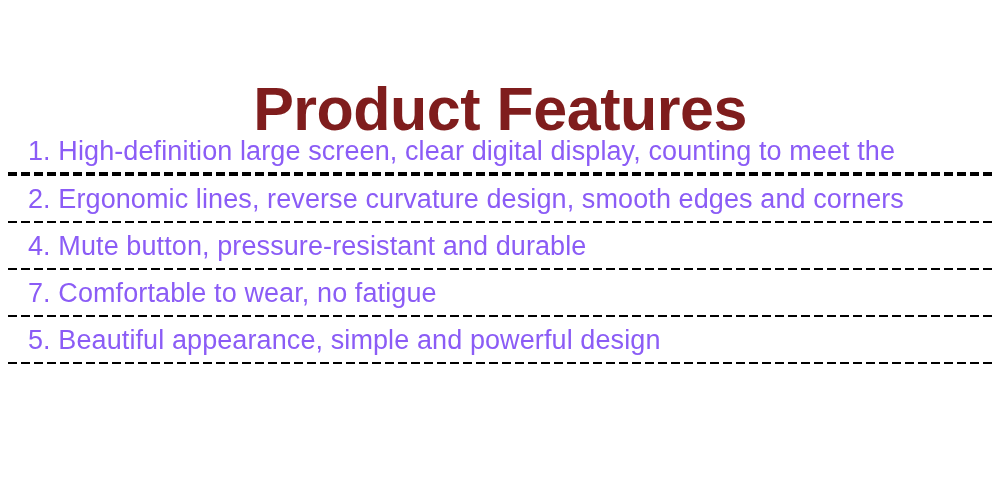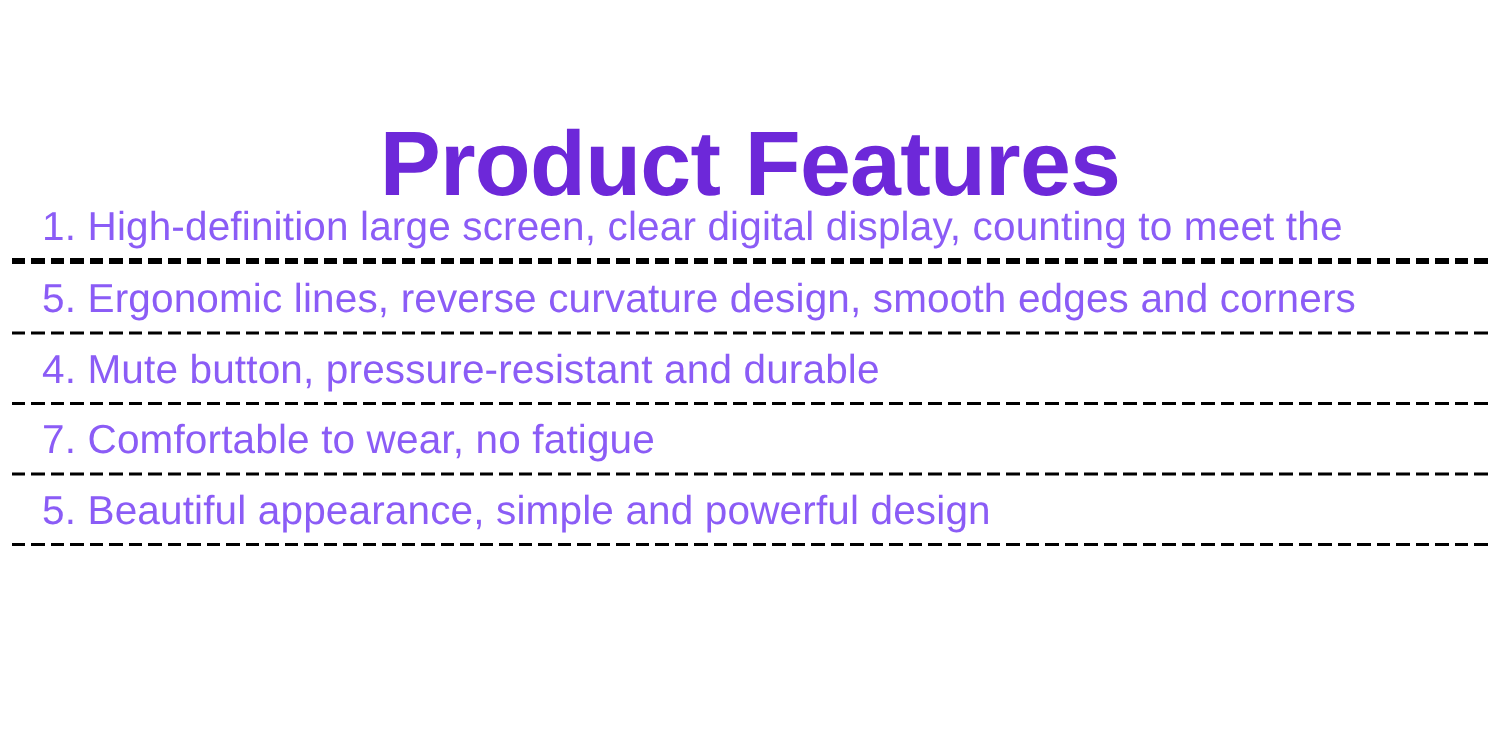--- a/index.html
+++ b/index.html
@@ -31,21 +31,21 @@
     top: 33px;
     width: 1000px;
     text-align: center;
   }
   .page-title {
     display: inline-block;
     font-size: 61px;
     line-height: 70px;
     font-weight: 700;
     letter-spacing: -0.5px;
-    color: #6d28d9;
+    color: #7f1d1d;
     white-space: nowrap;
   }
 
   
   .feature-list {
     position: absolute;
     left: 0;
     top: 128px;
     width: 1000px;
   }
@@ -101,21 +101,21 @@
   <div class="feature-list">
 
     <div class="feature-row wrap">
       <span class="feature-text">1. High-definition large screen, clear digital display, counting to meet the</span>
     </div>
     <span class="dash-rule"></span>
 
     <span class="dash-rule"></span>
 
     <div class="feature-row">
-      <span class="feature-text">5. Ergonomic lines, reverse curvature design, smooth edges and corners</span>
+      <span class="feature-text">2. Ergonomic lines, reverse curvature design, smooth edges and corners</span>
     </div>
     <span class="dash-rule"></span>
 
     <div class="feature-row">
       <span class="feature-text">4. Mute button, pressure-resistant and durable</span>
     </div>
     <span class="dash-rule"></span>
 
     <div class="feature-row">
       <span class="feature-text">7. Comfortable to wear, no fatigue</span>

